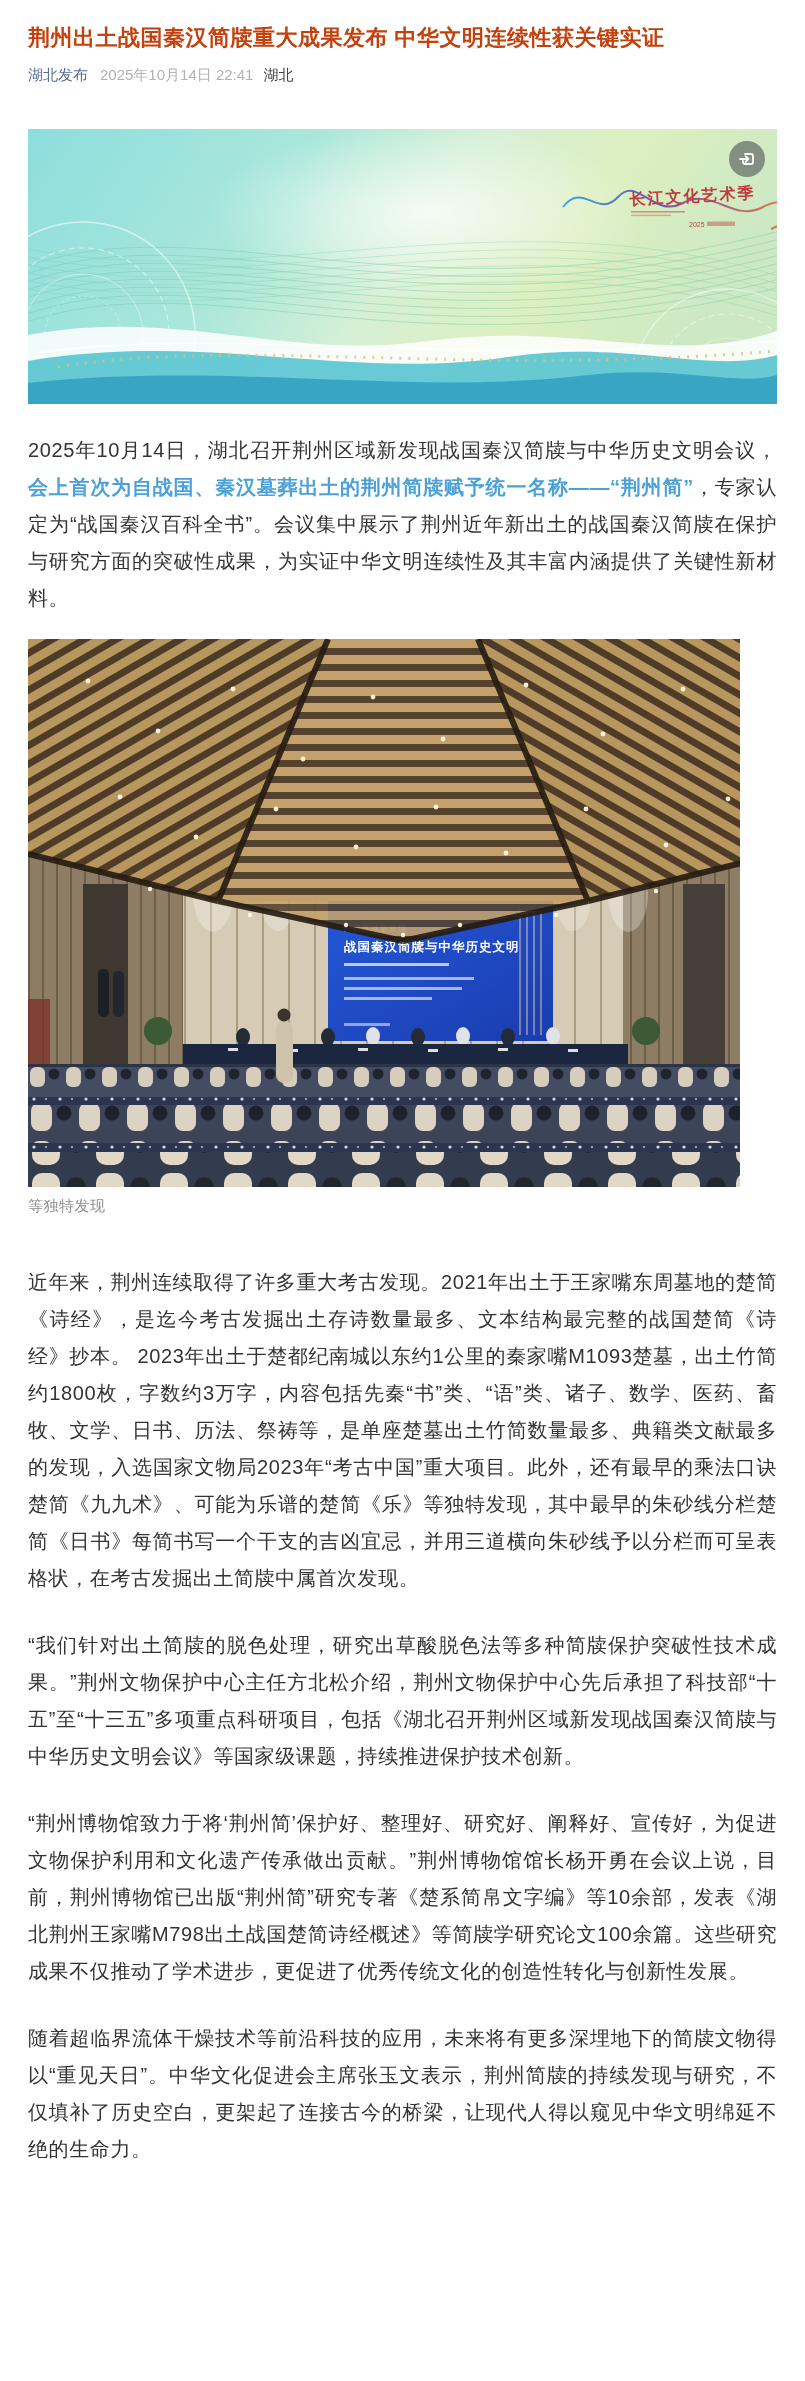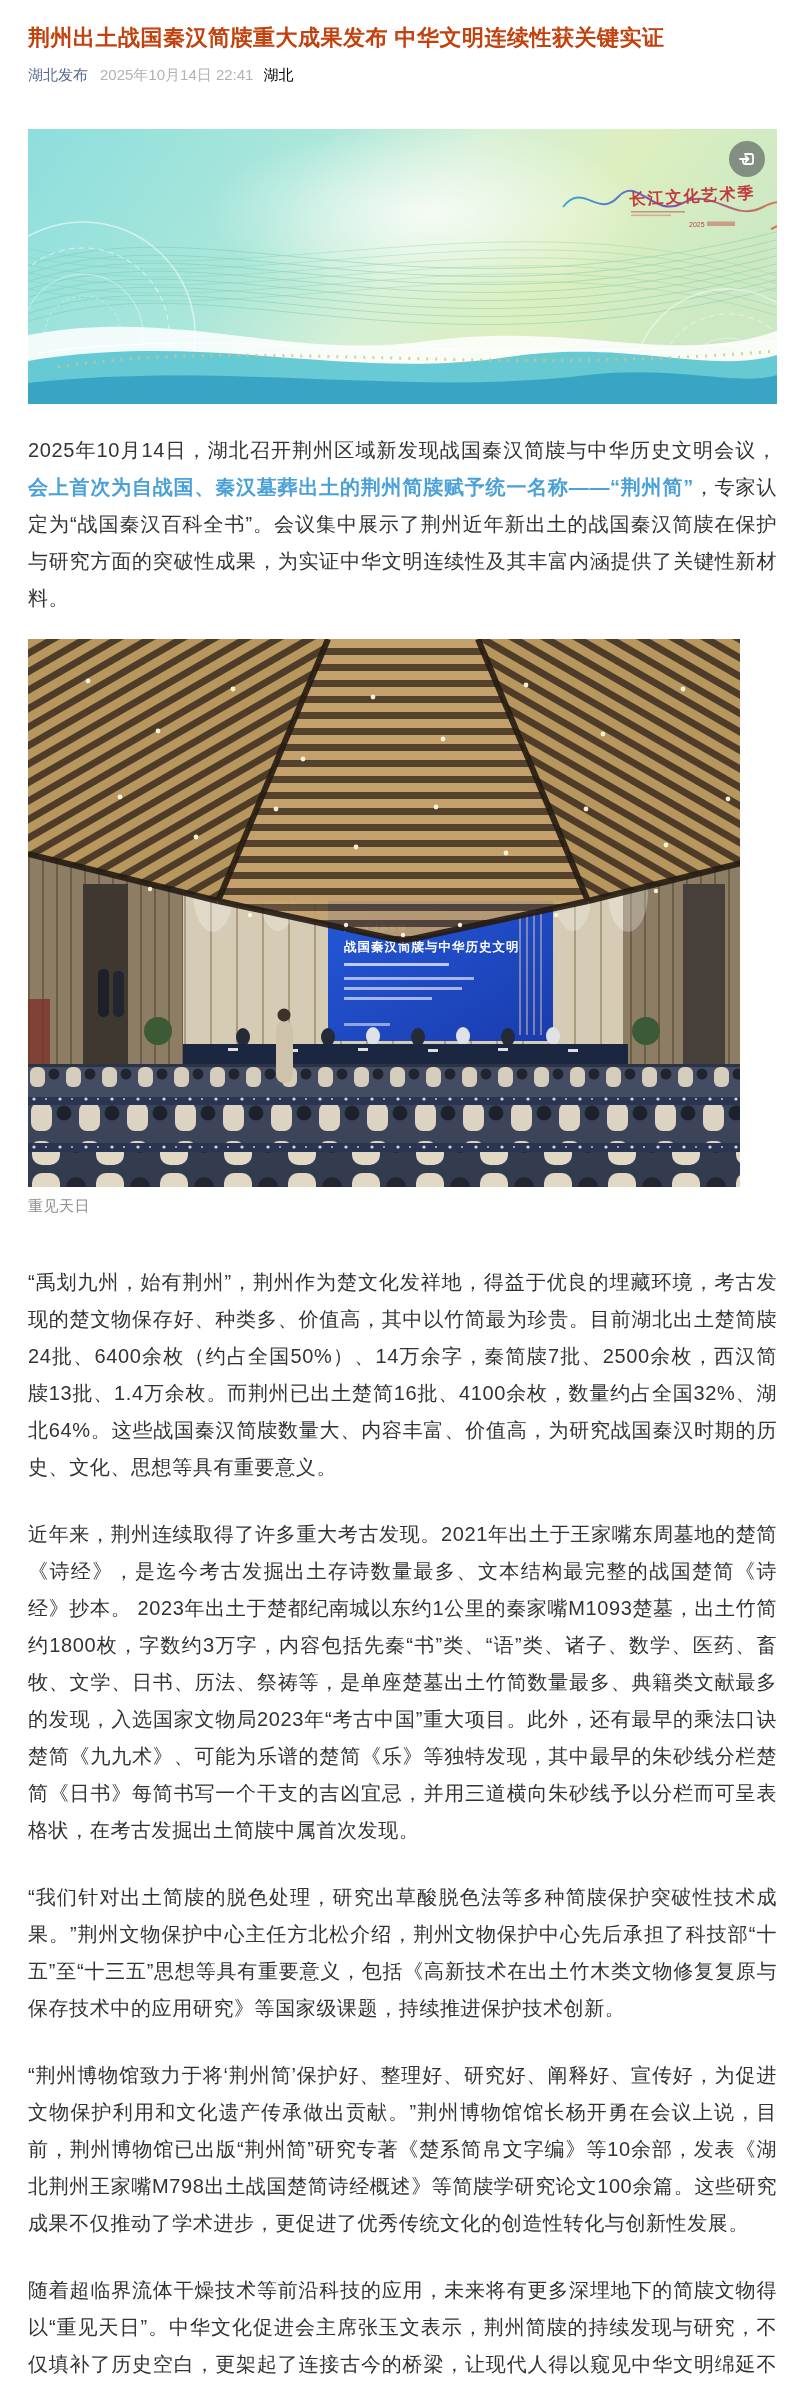--- a/index.html
+++ b/index.html
@@ -11,21 +11,21 @@
   }
   .page { width:805px; padding:22px 28px 28px 28px; }
 
   h1.title {
     font-size:22px; line-height:31px; font-weight:700; color:#c2410c;
     letter-spacing:.5px;
   }
   .meta { margin-top:13px; font-size:15px; display:flex; align-items:center; gap:12px; }
   .account { color:#576b95; cursor:pointer;text-align:right; }
   .meta .dim { color:#b2b2b2; }
-  .meta .loc { color:#000000; margin-left:-2px; }
+  .meta .loc { color:#404040; margin-left:-2px; }
 
   
   .banner { position:relative; width:749px; height:275px; margin-top:44px; overflow:hidden; }
   .banner svg { display:block; }
   .banner-btn {
     position:absolute; top:12px; right:12px; width:36px; height:36px;
     border-radius:50%; background:rgba(108,116,110,.78);
     display:flex; align-items:center; justify-content:center; cursor:pointer;
   }
 
@@ -295,24 +295,23 @@
           <rect x="0" y="513" width="750" height="35" fill="url(#crowdL)"></rect>
 
           <rect x="248" y="382" width="17" height="62" rx="8" fill="#cfc2ab"></rect>
           <circle cx="256" cy="376" r="6.5" fill="#3a322b"></circle>
 
           <rect x="70" y="330" width="11" height="48" rx="5" fill="#1d2027"></rect>
           <rect x="85" y="332" width="11" height="46" rx="5" fill="#23262e"></rect>
         </g>
       </svg>
     </div>
-    <figcaption>重见天日</figcaption>
+    <figcaption>等独特发现</figcaption>
   </figure>
 
   <div class="body-rest">
-    <p class="para">“禹划九州，始有荆州”，荆州作为楚文化发祥地，得益于优良的埋藏环境，考古发现的楚文物保存好、种类多、价值高，其中以竹简最为珍贵。目前湖北出土楚简牍24批、6400余枚（约占全国50%）、14万余字，秦简牍7批、2500余枚，西汉简牍13批、1.4万余枚。而荆州已出土楚简16批、4100余枚，数量约占全国32%、湖北64%。这些战国秦汉简牍数量大、内容丰富、价值高，为研究战国秦汉时期的历史、文化、思想等具有重要意义。</p>
     <p class="para">近年来，荆州连续取得了许多重大考古发现。2021年出土于王家嘴东周墓地的楚简《诗经》，是迄今考古发掘出土存诗数量最多、文本结构最完整的战国楚简《诗经》抄本。 2023年出土于楚都纪南城以东约1公里的秦家嘴M1093楚墓，出土竹简约1800枚，字数约3万字，内容包括先秦“书”类、“语”类、诸子、数学、医药、畜牧、文学、日书、历法、祭祷等，是单座楚墓出土竹简数量最多、典籍类文献最多的发现，入选国家文物局2023年“考古中国”重大项目。此外，还有最早的乘法口诀楚简《九九术》、可能为乐谱的楚简《乐》等独特发现，其中最早的朱砂线分栏楚简《日书》每简书写一个干支的吉凶宜忌，并用三道横向朱砂线予以分栏而可呈表格状，在考古发掘出土简牍中属首次发现。</p>
-    <p class="para">“我们针对出土简牍的脱色处理，研究出草酸脱色法等多种简牍保护突破性技术成果。”荆州文物保护中心主任方北松介绍，荆州文物保护中心先后承担了科技部“十五”至“十三五”思想等具有重要意义，包括《高新技术在出土竹木类文物修复复原与保存技术中的应用研究》等国家级课题，持续推进保护技术创新。</p>
+    <p class="para">“我们针对出土简牍的脱色处理，研究出草酸脱色法等多种简牍保护突破性技术成果。”荆州文物保护中心主任方北松介绍，荆州文物保护中心先后承担了科技部“十五”至“十三五”多项重点科研项目，包括《湖北召开荆州区域新发现战国秦汉简牍与中华历史文明会议》等国家级课题，持续推进保护技术创新。</p>
     <p class="para">“荆州博物馆致力于将‘荆州简’保护好、整理好、研究好、阐释好、宣传好，为促进文物保护利用和文化遗产传承做出贡献。”荆州博物馆馆长杨开勇在会议上说，目前，荆州博物馆已出版“荆州简”研究专著《楚系简帛文字编》等10余部，发表《湖北荆州王家嘴M798出土战国楚简诗经概述》等简牍学研究论文100余篇。这些研究成果不仅推动了学术进步，更促进了优秀传统文化的创造性转化与创新性发展。</p>
     <p class="para">随着超临界流体干燥技术等前沿科技的应用，未来将有更多深埋地下的简牍文物得以“重见天日”。中华文化促进会主席张玉文表示，荆州简牍的持续发现与研究，不仅填补了历史空白，更架起了连接古今的桥梁，让现代人得以窥见中华文明绵延不绝的生命力。</p>
   </div>
 
 </div>
 
 </body></html>

